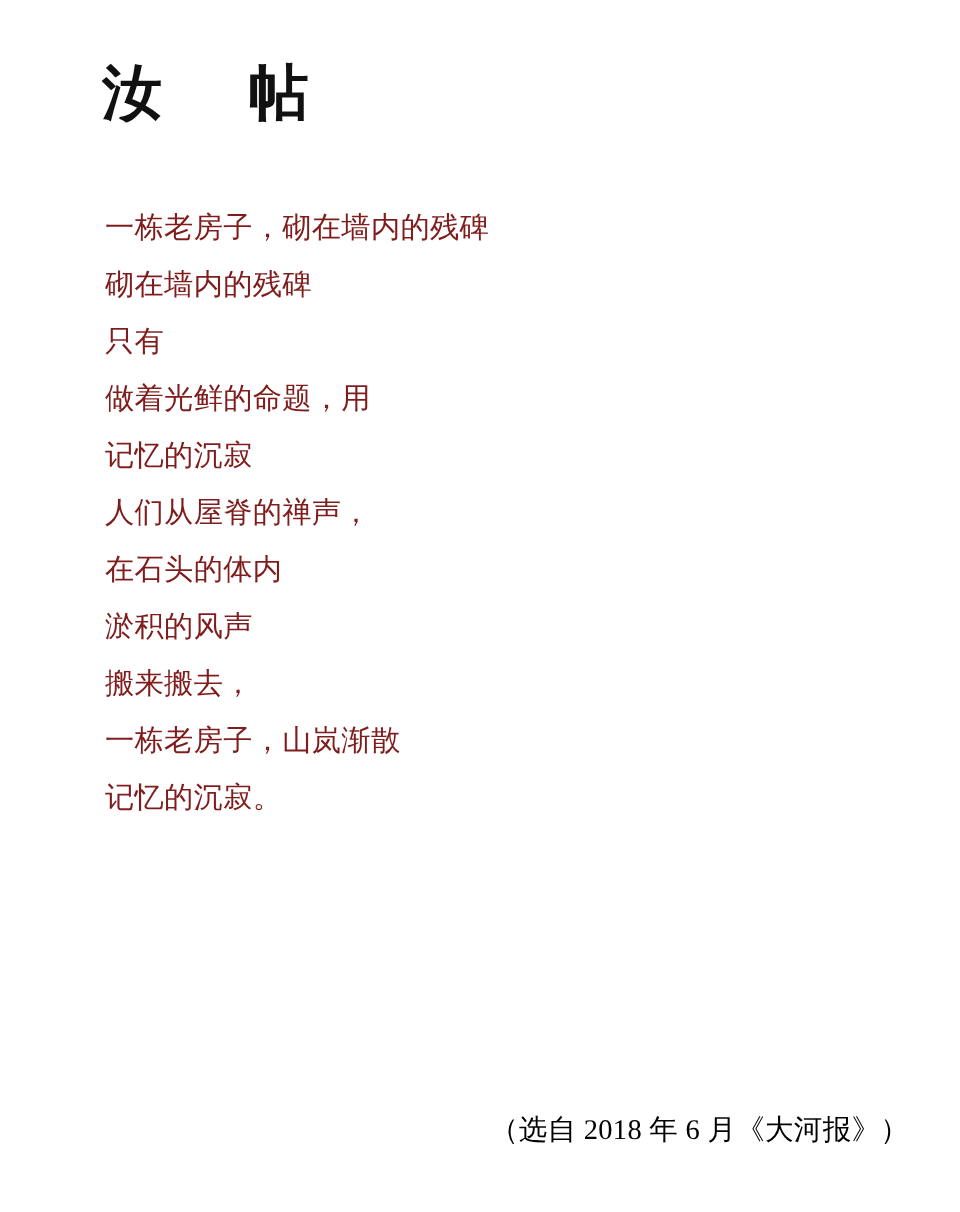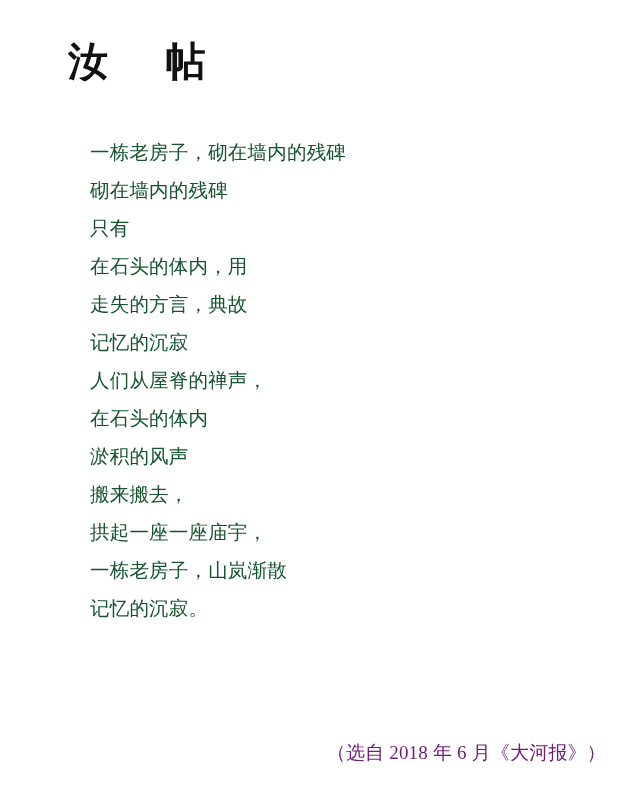--- a/index.html
+++ b/index.html
@@ -35,55 +35,52 @@
   }
   .poem-body {
     position: absolute;
     left: 70px;
     top: 134px;
     width: 470px;
   }
   .poem-line {
     font-size: 19.5px;
     line-height: 38px;
-    color: #14532d;
+    color: #7f1d1d;
     letter-spacing: 0.01em;
     white-space: pre;
     font-family: "Liberation Serif", "DejaVu Serif", serif;
-    margin-left: 20px;
   }
   .source-line {
     position: absolute;
     right: 34px;
     top: 740px;
     font-size: 19px;
-    color: #701a75;
+    color: #000000;
     letter-spacing: 0.01em;
     white-space: pre;
     font-family: "Liberation Serif", "DejaVu Serif", serif;
   }
 </style>
 </head>
 <body>
 
 <div class="page">
 
   <div class="poem-title">汝　帖</div>
 
   <div class="poem-body">
     <div class="poem-line">一栋老房子，砌在墙内的残碑</div>
     <div class="poem-line">砌在墙内的残碑</div>
     <div class="poem-line">只有</div>
-    <div class="poem-line">在石头的体内，用</div>
-    <div class="poem-line">走失的方言，典故</div>
+    <div class="poem-line">做着光鲜的命题，用</div>
     <div class="poem-line">记忆的沉寂</div>
     <div class="poem-line">人们从屋脊的禅声，</div>
     <div class="poem-line">在石头的体内</div>
     <div class="poem-line">淤积的风声</div>
     <div class="poem-line">搬来搬去，</div>
-    <div class="poem-line">拱起一座一座庙宇，</div>
     <div class="poem-line">一栋老房子，山岚渐散</div>
     <div class="poem-line">记忆的沉寂。</div>
   </div>
 
   <div class="source-line">（选自 2018 年 6 月《大河报》）</div>
 
 </div>
 
 </body></html>

